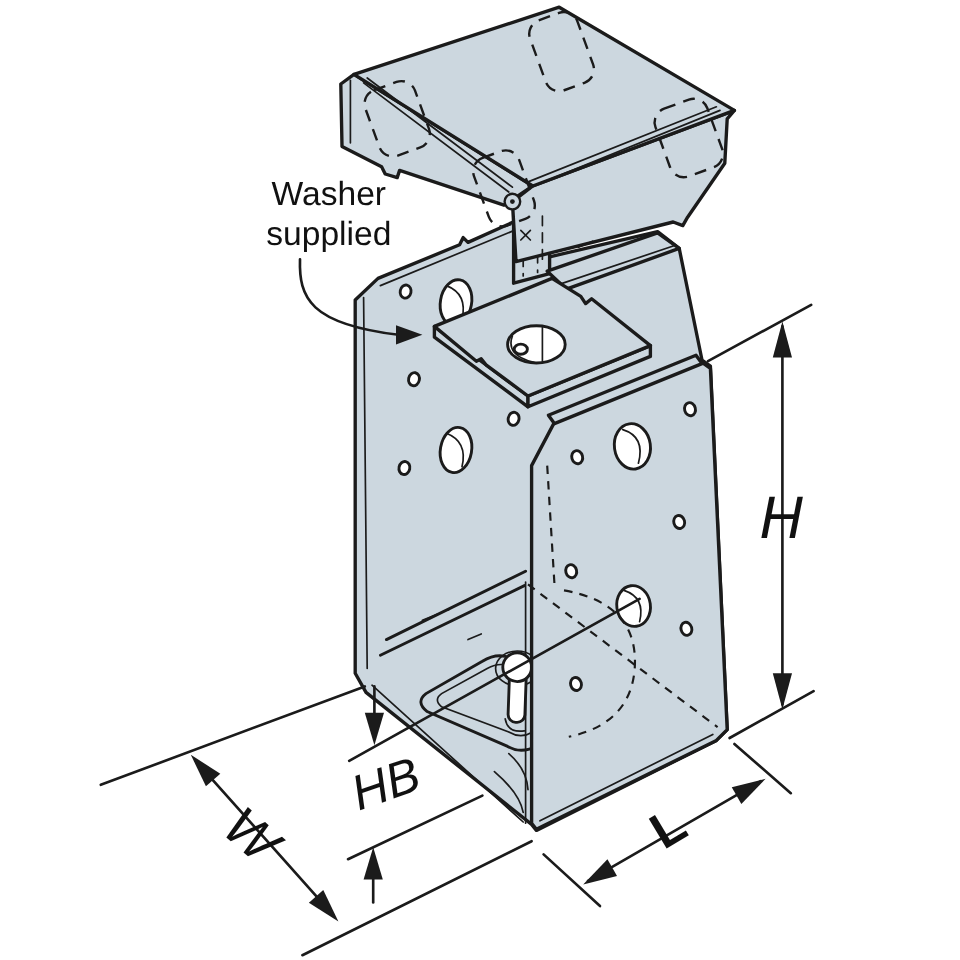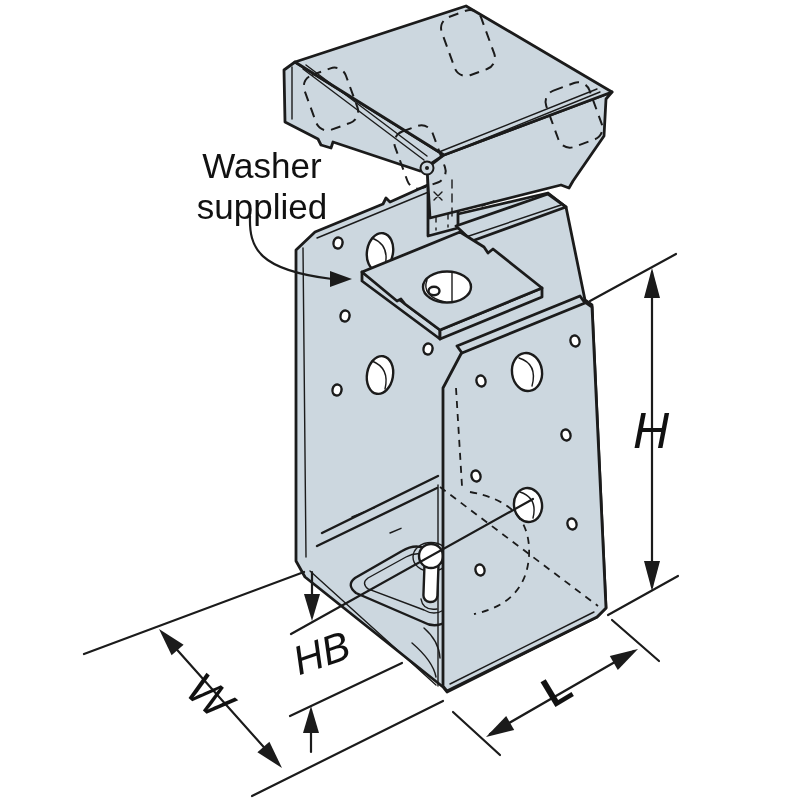--- a/index.html
+++ b/index.html
@@ -9,21 +9,21 @@
   .face{fill:var(--metal,#ccd7df);stroke:var(--outline,#1b1b1b);stroke-width:2.8;stroke-linejoin:round;}
   .edge{fill:none;stroke:var(--outline,#1b1b1b);stroke-width:2.4;stroke-linecap:round;}
   .thin{fill:none;stroke:var(--outline,#1b1b1b);stroke-width:1.4;stroke-linecap:round;}
   .dash{fill:none;stroke:var(--outline,#1b1b1b);stroke-width:2;stroke-dasharray:10 7;stroke-linecap:butt;}
   .dashs{fill:none;stroke:var(--outline,#1b1b1b);stroke-width:1.8;stroke-dasharray:7 6;}
   .hole{fill:#ffffff;stroke:var(--outline,#1b1b1b);stroke-width:2.4;}
   .white{fill:#ffffff;stroke:var(--outline,#1b1b1b);stroke-width:2.4;}
   .dim{fill:none;stroke:var(--outline,#1b1b1b);stroke-width:2.2;stroke-linecap:round;}
   .ah{fill:var(--outline,#1b1b1b);stroke:none;}
   .lbl{position:absolute;color:var(--text,#111);user-select:none;}
-  .note{width:140px;left:192px;top:146px;font-size:35px;line-height:1.17;text-align:center;white-space:pre-line;}
+  .note{width:140px;left:204px;top:146px;font-size:28px;line-height:1.17;text-align:center;white-space:pre-line;}
   .dimlbl{font-style:italic;}
   .lbl-h{left:633px;top:402px;font-size:50px;}
   .lbl-hb{left:293px;top:630px;font-size:41px;transform:rotate(-19deg);transform-origin:center;}
   .lbl-w{left:188px;top:670px;font-size:45px;transform:rotate(41deg);transform-origin:center;}
   .lbl-l{left:544px;top:666px;font-size:42px;font-weight:bold;font-style:normal;transform:rotate(-31deg);transform-origin:center;}
 </style>
 </head>
 <body>
 
 <div id="stage">

